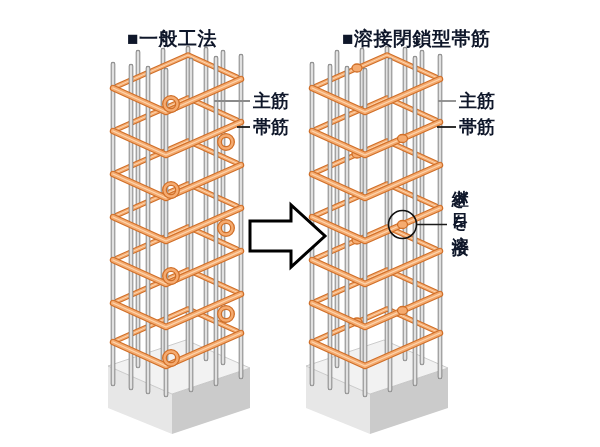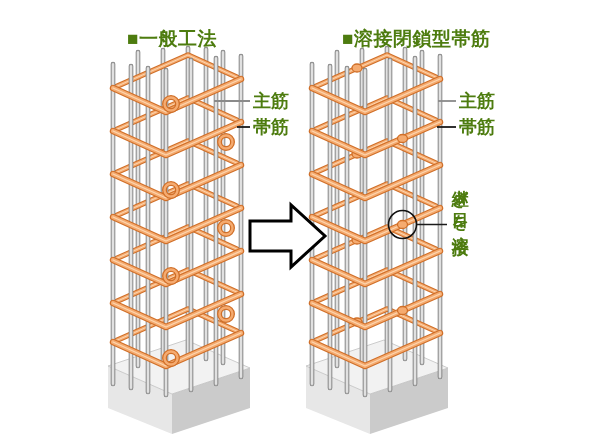--- a/index.html
+++ b/index.html
@@ -1,18 +1,18 @@
 <!DOCTYPE html>
 <html><head>
 <meta charset="utf-8">
 <style>
   html,body{margin:0;padding:0;background:#fff;}
   #stage{
     position:relative;width:600px;height:447px;background:#fff;overflow:hidden;
-    font-family:"Liberation Sans","DejaVu Sans",sans-serif;color:#4d7c0f;
+    font-family:"Liberation Sans","DejaVu Sans",sans-serif;color:#0f172a;
   }
   #scene{position:absolute;left:0;top:0;}
   .fig-title{
     position:absolute;font-size:19px;font-weight:bold;letter-spacing:0.5px;white-space:nowrap;
   }
   .part-label{
     position:absolute;font-size:18px;font-weight:bold;white-space:nowrap;line-height:22px;
   }
   .vert-label{
     position:absolute;font-size:17px;font-weight:bold;line-height:1.16;

